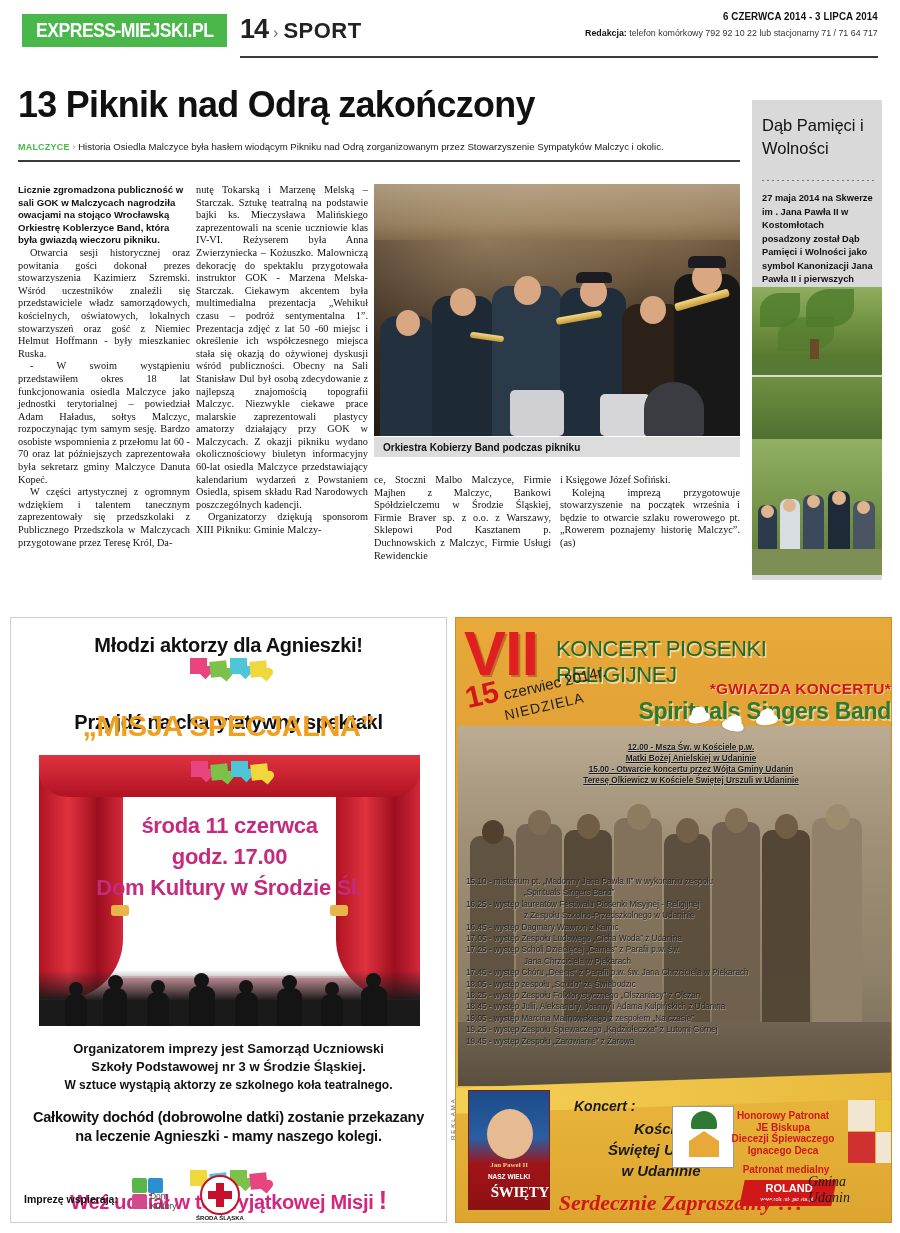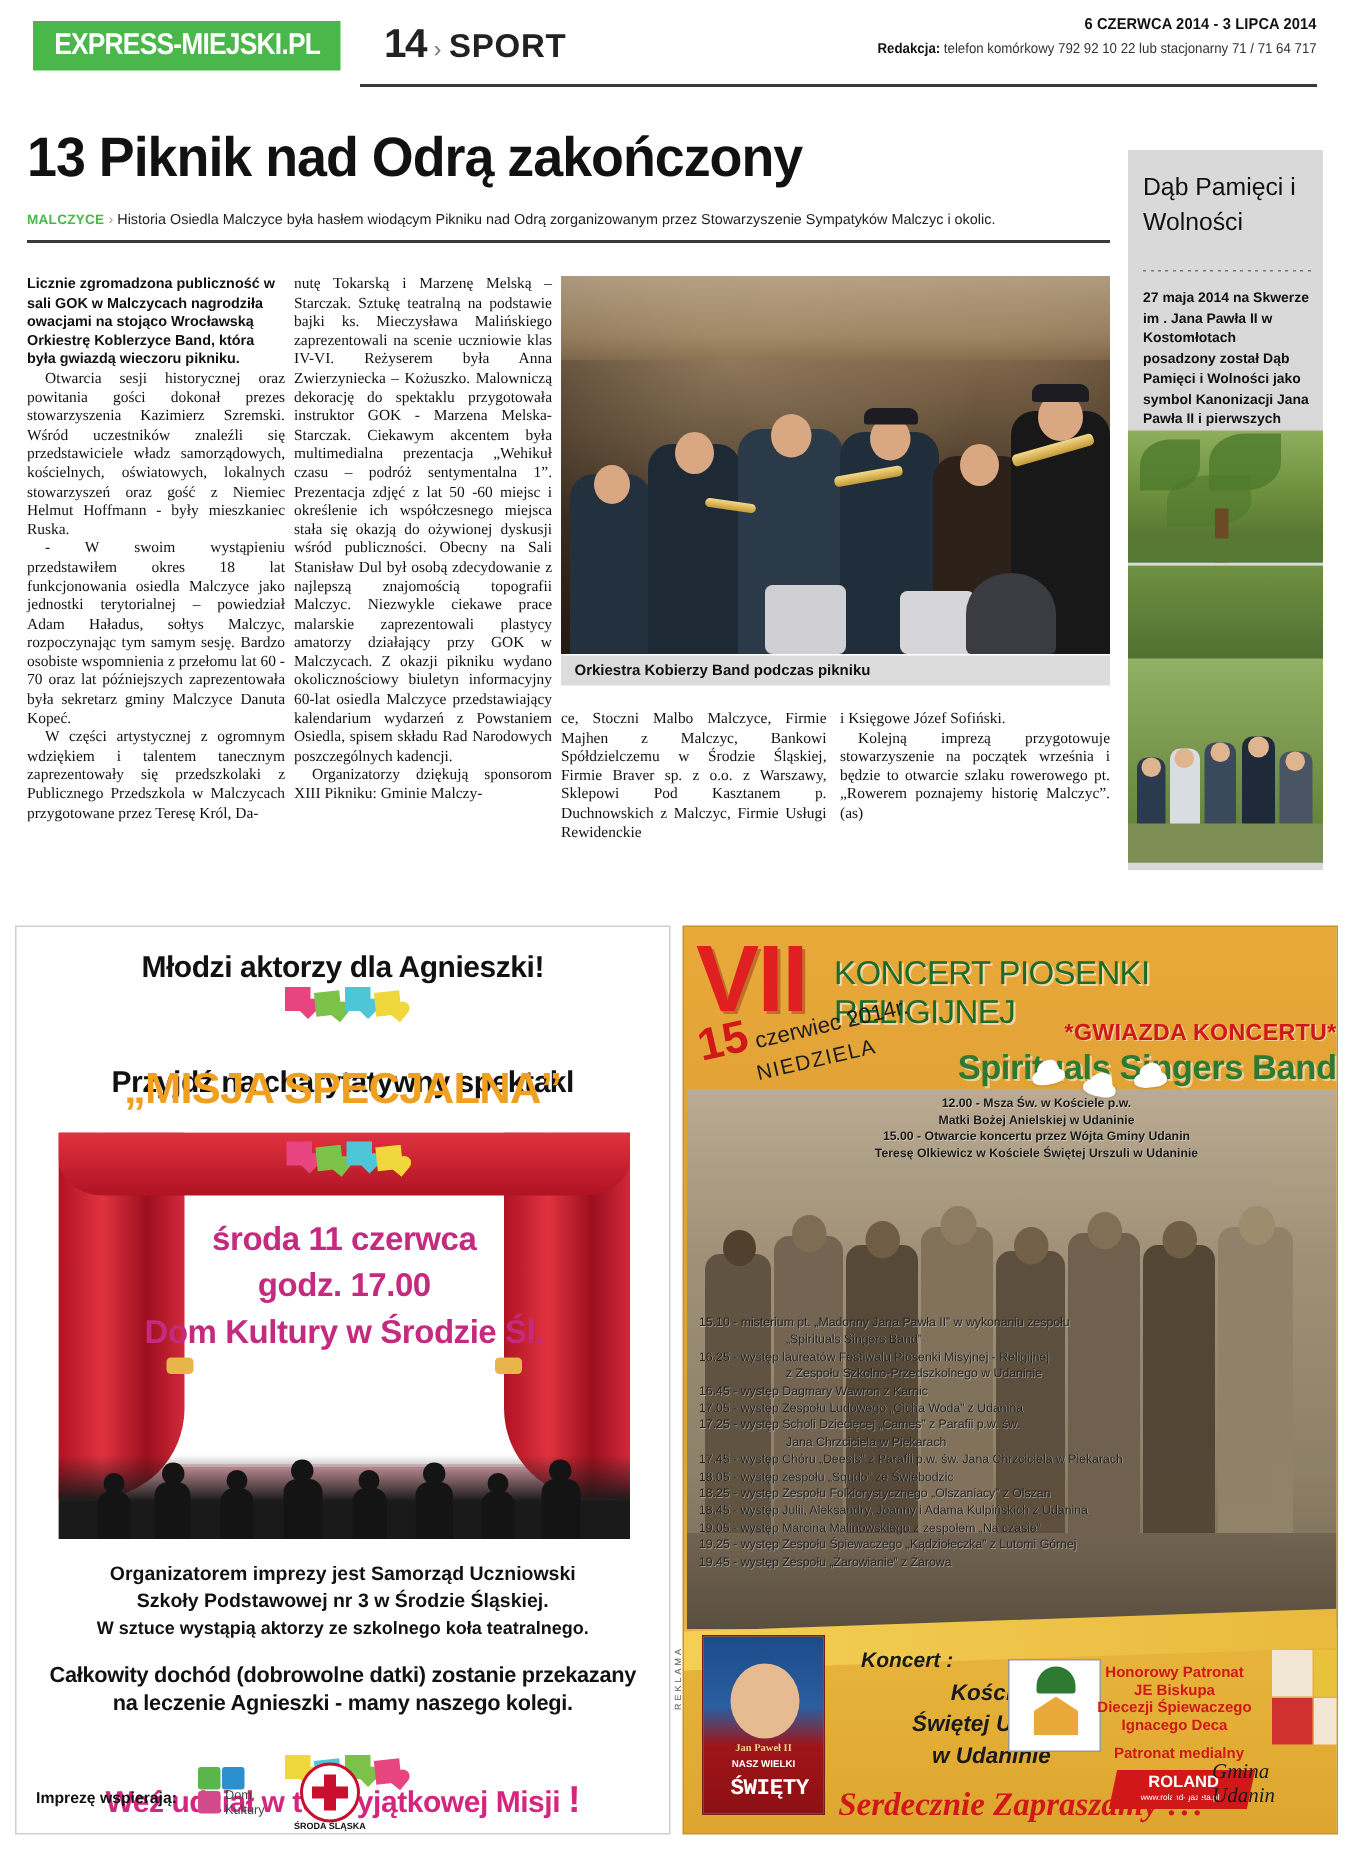--- a/index.html
+++ b/index.html
@@ -18,21 +18,21 @@
   .brand-box {
     position:absolute; left:22px; top:14px; width:205px; height:33px;
     background:#49b749; display:flex; align-items:center; justify-content:center;
   }
   .brand-box .brand-text {
     color:#fff; font-weight:700; font-size:20px; letter-spacing:-0.6px;
     font-family:"Liberation Sans Narrow","Liberation Sans",sans-serif;
     transform: scaleX(0.88); white-space:nowrap;
   }
   .page-num-wrap {
-    position:absolute; left:256px; top:14px; display:flex; align-items:baseline; gap:5px;
+    position:absolute; left:240px; top:14px; display:flex; align-items:baseline; gap:5px;
   }
   .page-num { font-size:27px; font-weight:700; color:#222; letter-spacing:-1px; }
   .page-chev { font-size:16px; color:#777; }
   .page-section { font-size:22px; font-weight:700; color:#222; letter-spacing:0.5px; }
   .masthead-right { position:absolute; right:22px; top:10px; text-align:right; }
   .issue-date { font-size:10.5px; font-weight:700; color:#111; letter-spacing:0.1px;
                 transform:scaleX(0.93); transform-origin:right center; }
   .redakcja { font-size:9.5px; color:#333; margin-top:5px; transform:scaleX(0.93);
               transform-origin:right center; white-space:nowrap; }
   .redakcja b { color:#111; }
@@ -252,24 +252,25 @@
     background:linear-gradient(180deg,#b8ac97 0%, #9d917c 30%, #8a7f6c 70%, #6f6455 100%);
     overflow:hidden; opacity:.95;
   }
   .bp { position:absolute; bottom:0; border-radius:10px 10px 0 0; }
   .bp-h { position:absolute; border-radius:50%; }
   .dove { position:absolute; width:22px; height:11px; background:#fff; border-radius:50% 50% 40% 40%;
           box-shadow:0 0 2px rgba(0,0,0,.25); }
   .dove::after { content:""; position:absolute; left:4px; top:-5px; width:14px; height:9px;
           background:#fff; border-radius:50% 50% 0 0; transform:rotate(-18deg); }
   .prog-head {
-    position:absolute; left:70px; top:112px; width:330px; text-align:center;
+    position:absolute; left:70px; top:124px; width:330px; text-align:center;
     font-family:"Liberation Sans Narrow","Liberation Sans",sans-serif;
     font-size:8.2px; line-height:11px; font-weight:700; color:#1a1a1a;
     text-shadow:0.5px 0.5px 0 rgba(255,255,255,.45);
+    text-decoration:underline;
   }
   .prog-list {
     position:absolute; left:10px; top:258px; width:420px;
     font-family:"Liberation Sans Narrow","Liberation Sans",sans-serif;
     font-size:8.2px; line-height:11.4px; color:#232323;
     text-shadow:0.5px 0.5px 0 rgba(255,255,255,.4);
   }
   .prog-list .ind { display:block; padding-left:58px; }
   .ribbon { position:absolute; left:-20px; top:462px; width:480px; height:26px;
      background:linear-gradient(90deg,#f4d055,#e8b83c); transform:rotate(-2deg); }
@@ -277,23 +278,23 @@
      background:linear-gradient(180deg,#e8b53c,#ddA52f); }
   .jp2 { position:absolute; left:12px; top:472px; width:82px; height:120px;
      background:linear-gradient(180deg,#1c4b8a 0%, #2a5ea0 40%, #a01418 62%, #8d1014 100%);
      border:1.5px solid #7c1b1b; overflow:hidden; }
   .jp2-head { position:absolute; left:18px; top:18px; width:46px; height:50px;
      border-radius:50%; background:#e6bb92; }
   .jp2-t1 { position:absolute; left:0; right:0; top:70px; text-align:center;
      font-size:7px; font-weight:700; color:#f0d28a; font-family:"Liberation Serif",serif; }
   .jp2-t2 { position:absolute; left:0; right:0; top:82px; text-align:center;
      font-size:6.5px; font-weight:700; color:#fff; }
-  .jp2-t3 { position:absolute; left:0; right:0; top:93px; text-align:left;
+  .jp2-t3 { position:absolute; left:0; right:0; top:93px; text-align:right;
      font-size:15px; font-weight:700; color:#fff; letter-spacing:-0.3px;
-     font-family:Liberation Mono, monospace;padding-left:18px; }
+     font-family:Liberation Serif, serif;padding-left:18px; }
   .koncert-lbl { position:absolute; left:118px; top:480px;
      font-family:"Liberation Sans Narrow","Liberation Sans",sans-serif;
      font-style:italic; font-weight:700; font-size:14px; color:#1a1a1a; }
   .kosciol {
     position:absolute; left:100px; top:500px; width:210px; text-align:center;
     font-family:"Liberation Sans Narrow","Liberation Sans",sans-serif;
     font-style:italic; font-weight:700; font-size:15px; line-height:21px; color:#1a1a1a;
   }
   .patronat {
     position:absolute; left:262px; top:492px; width:130px; text-align:center;

